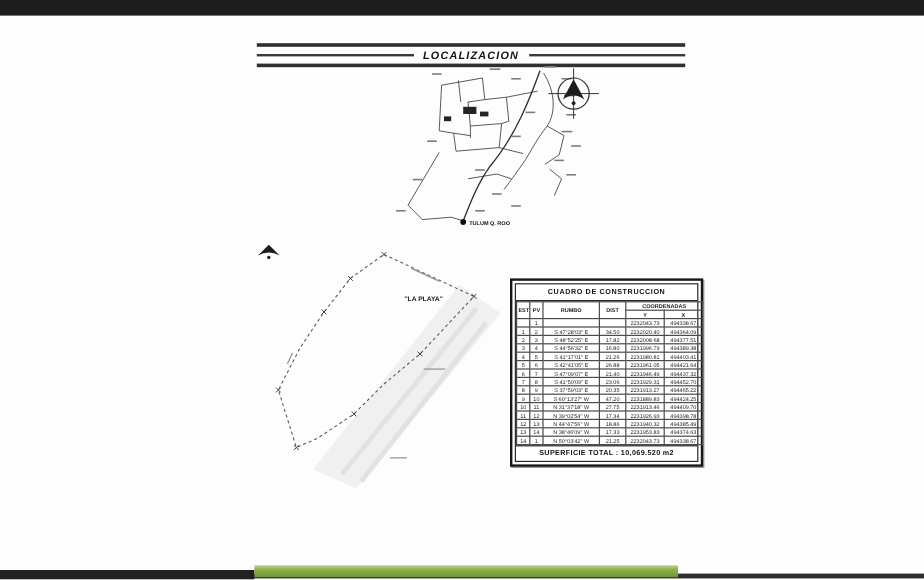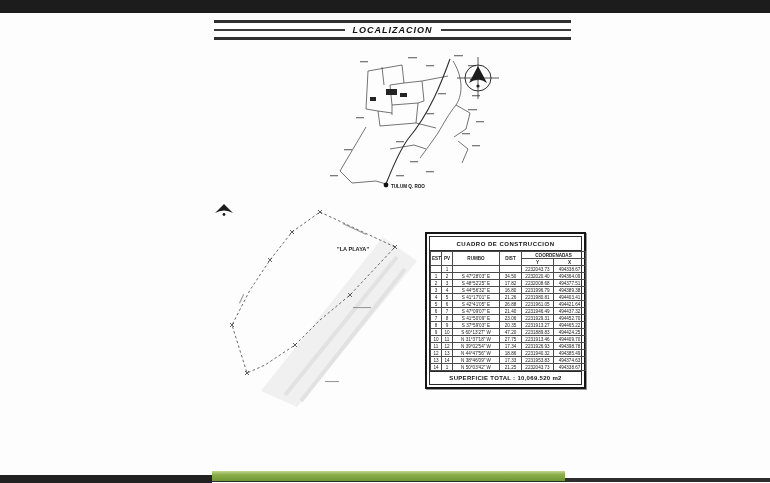--- a/index.html
+++ b/index.html
@@ -8,21 +8,21 @@
   .canvas { position:absolute; inset:0; background:#fdfdfd; }
 
   
   .top-bar { position:absolute; left:0; top:0; width:770px; height:13px; background:#1c1c1c; }
   .bottom-line { position:absolute; left:0; top:478px; width:770px; height:4px; background:#2e2e2e; }
   .bottom-dark { position:absolute; left:0; top:475px; width:212px; height:8px; background:#212121; }
   .bottom-green { position:absolute; left:212px; top:471px; width:353px; height:10px;
                   background:linear-gradient(180deg,#c3d693 0%,#8db04c 35%,#6f9634 100%); }
 
   
-  .loc-banner { position:absolute; left:214px; top:20px; width:357px; }
+  .loc-banner { position:absolute; left:214px; top:36px; width:357px; }
   .loc-banner .rule { height:3px; background:#2f2f2f; }
   .loc-banner .mid { display:flex; align-items:center; margin:2px 0; }
   .loc-banner .mid .line { flex:1; height:2.5px; background:#3a3a3a; }
   .loc-banner .title { margin:0 8px; font-size:9px; font-weight:bold; font-style:italic;
                        letter-spacing:1px; color:#111; white-space:nowrap; }
 
   svg { position:absolute; overflow:visible; }
   .map-svg { left:330px; top:53px; }
   .plan-svg { left:205px; top:195px; }
   text { font-family:"Liberation Sans","DejaVu Sans",sans-serif; }

